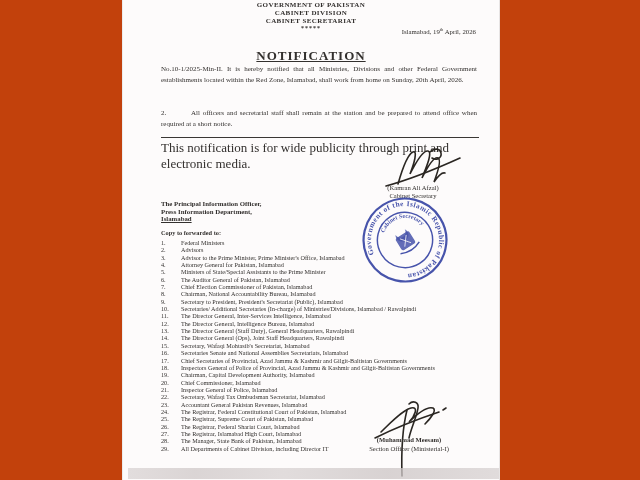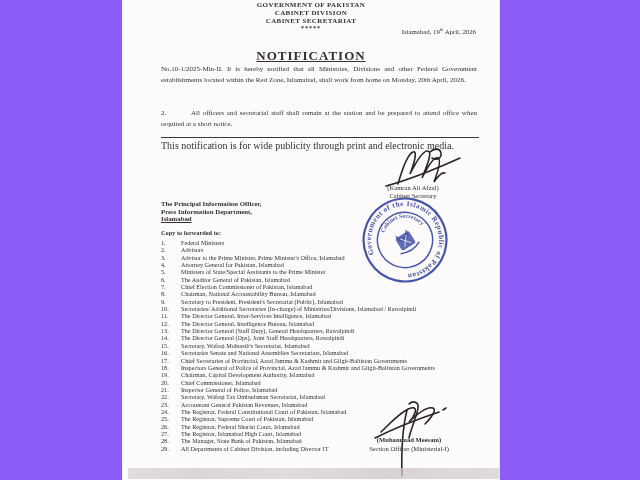--- a/index.html
+++ b/index.html
@@ -1,18 +1,18 @@
 <!DOCTYPE html>
 <html><head>
 <meta charset="utf-8">
 <style>
   * { margin:0; padding:0; box-sizing:border-box; }
   html,body { width:640px; height:480px; background:#ffffff; overflow:hidden;
     font-family:"Liberation Serif", serif; color:#33302e; }
-  .canvas { position:relative; width:640px; height:480px; background:#8b5cf6; }
+  .canvas { position:relative; width:640px; height:480px; background:#c2410c; }
 
   .paper { position:absolute; left:122px; top:0; width:378px; height:480px;
     background:#fdfbfb; border-left:1px solid #ececec; border-right:1px solid #e7e4e4; }
 
   .header-block { position:absolute; top:1px; left:0; width:100%; text-align:center;
     font-weight:bold; font-size:7px; line-height:8px; letter-spacing:.4px; }
   .stars { font-size:6px; line-height:6px; letter-spacing:1px; }
 
   .dateline { position:absolute; top:27px; right:23px; font-size:6.8px; }
   .dateline sup { font-size:4.5px; }
@@ -21,21 +21,21 @@
     font-weight:bold; font-size:13px; letter-spacing:1px; text-decoration:underline; }
 
   .para { position:absolute; left:38px; right:22px; font-size:7px; line-height:11px;
     text-align:justify; }
   .para1 { top:64px; }
   .para2 { top:108px; }
   .ref-no { font-weight:normal; }
   .pnum { display:inline-block; width:30px; }
 
   .rule { position:absolute; top:137px; left:38px; right:20px; border-top:1.2px solid #3a3734; }
-  .publicity { position:absolute; top:140px; left:38px; font-size:10px; }
+  .publicity { position:absolute; top:140px; left:38px; font-size:13px; }
 
   .sig1-scribble { position:absolute; top:146px; left:245px; }
   .sig1-name  { position:absolute; top:184px; left:230px; width:120px; text-align:center; font-size:6.6px; }
   .sig1-title { position:absolute; top:192px; left:230px; width:120px; text-align:center; font-size:6.6px; }
 
   .addressee { position:absolute; top:200px; left:38px; font-weight:bold;
     font-size:6.8px; line-height:7.6px; }
   .addressee .u { text-decoration:underline; }
 
   .stamp { position:absolute; top:194px; left:236px; width:92px; height:92px;
@@ -66,21 +66,21 @@
       <div>GOVERNMENT OF PAKISTAN</div>
       <div>CABINET DIVISION</div>
       <div>CABINET SECRETARIAT</div>
       <div class="stars">*****</div>
     </div>
 
     <div class="dateline"><span>Islamabad, 19</span><sup>th</sup><span> April, 2026</span></div>
 
     <div class="notif-title">NOTIFICATION</div>
 
-    <div class="para para1"><span class="ref-no">No.10-1/2025-Min-II.</span><span> It is hereby notified that all Ministries, Divisions and other Federal Government establishments located within the Red Zone, Islamabad, shall work from home on Monday, 20th April, 2026.</span></div>
+    <div class="para para1"><span class="ref-no">No.10-1/2025-Min-II.</span><span> It is hereby notified that all Ministries, Divisions and other Federal Government establishments located within the Red Zone, Islamabad, shall work from home on Sunday, 20th April, 2026.</span></div>
 
     <div class="para para2"><span class="pnum">2.</span><span>All officers and secretarial staff shall remain at the station and be prepared to attend office when required at a short notice.</span></div>
 
     <div class="rule"></div>
     <div class="publicity">This notification is for wide publicity through print and electronic media.</div>
 
     <svg class="sig1-scribble" width="100" height="44" viewBox="0 0 100 44">
       <g fill="none" stroke="#2a2622" stroke-width="1.6" stroke-linecap="round">
         <path d="M30,38 C34,24 40,8 45,6 C50,4 46,18 42,28 C48,16 55,4 60,5 C65,6 58,22 54,32 C60,20 66,10 70,12 C74,14 69,28 66,36 C70,30 74,26 77,27"></path>
         <path d="M18,40 C40,34 70,22 92,12"></path>

